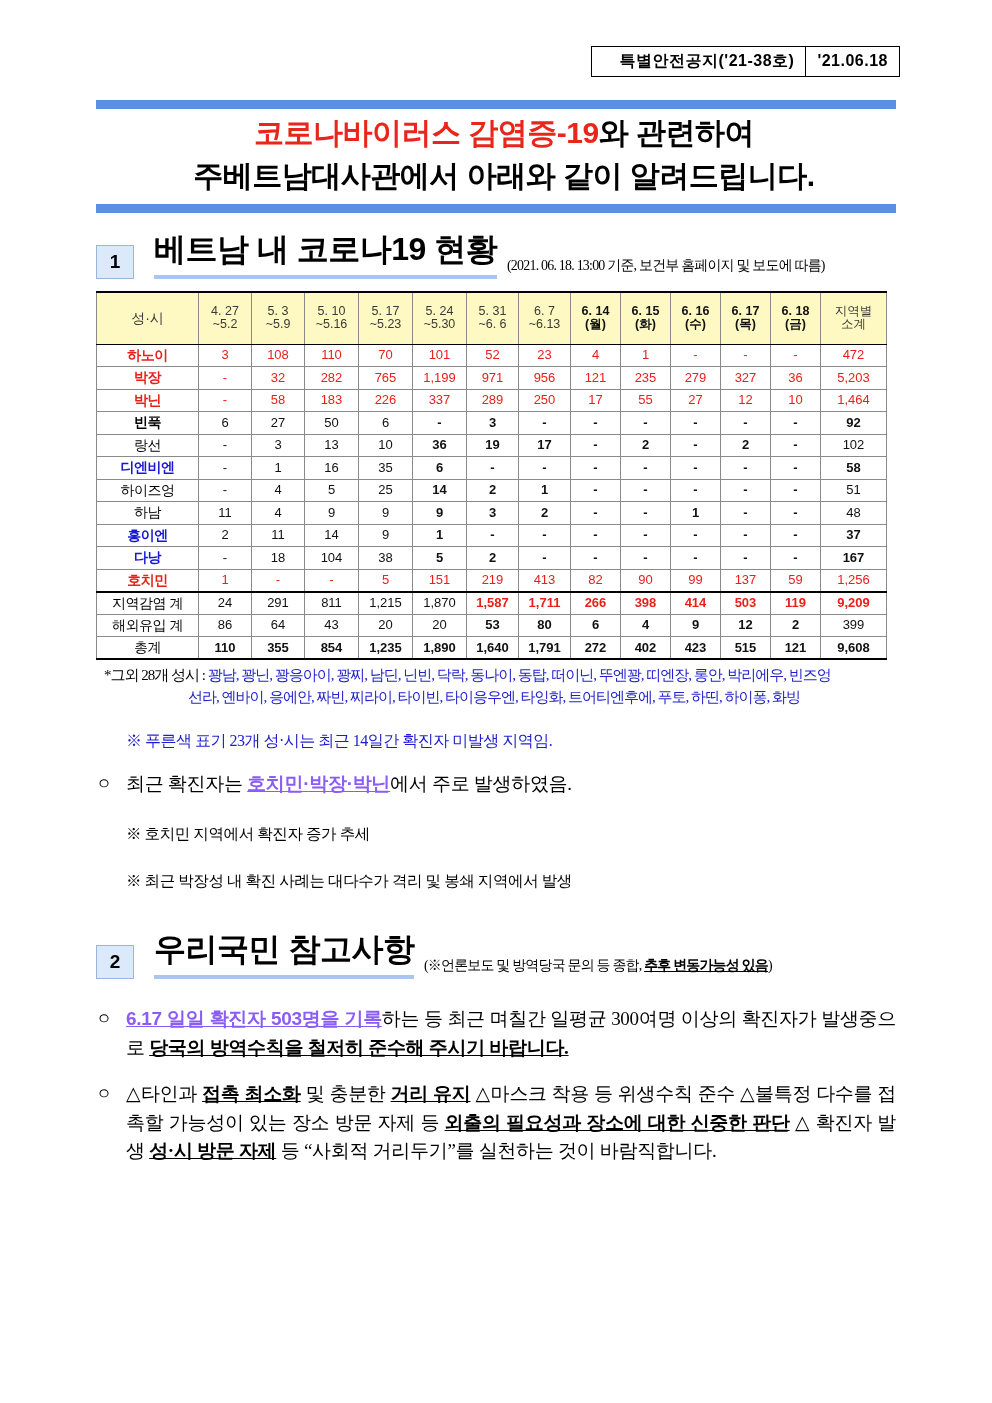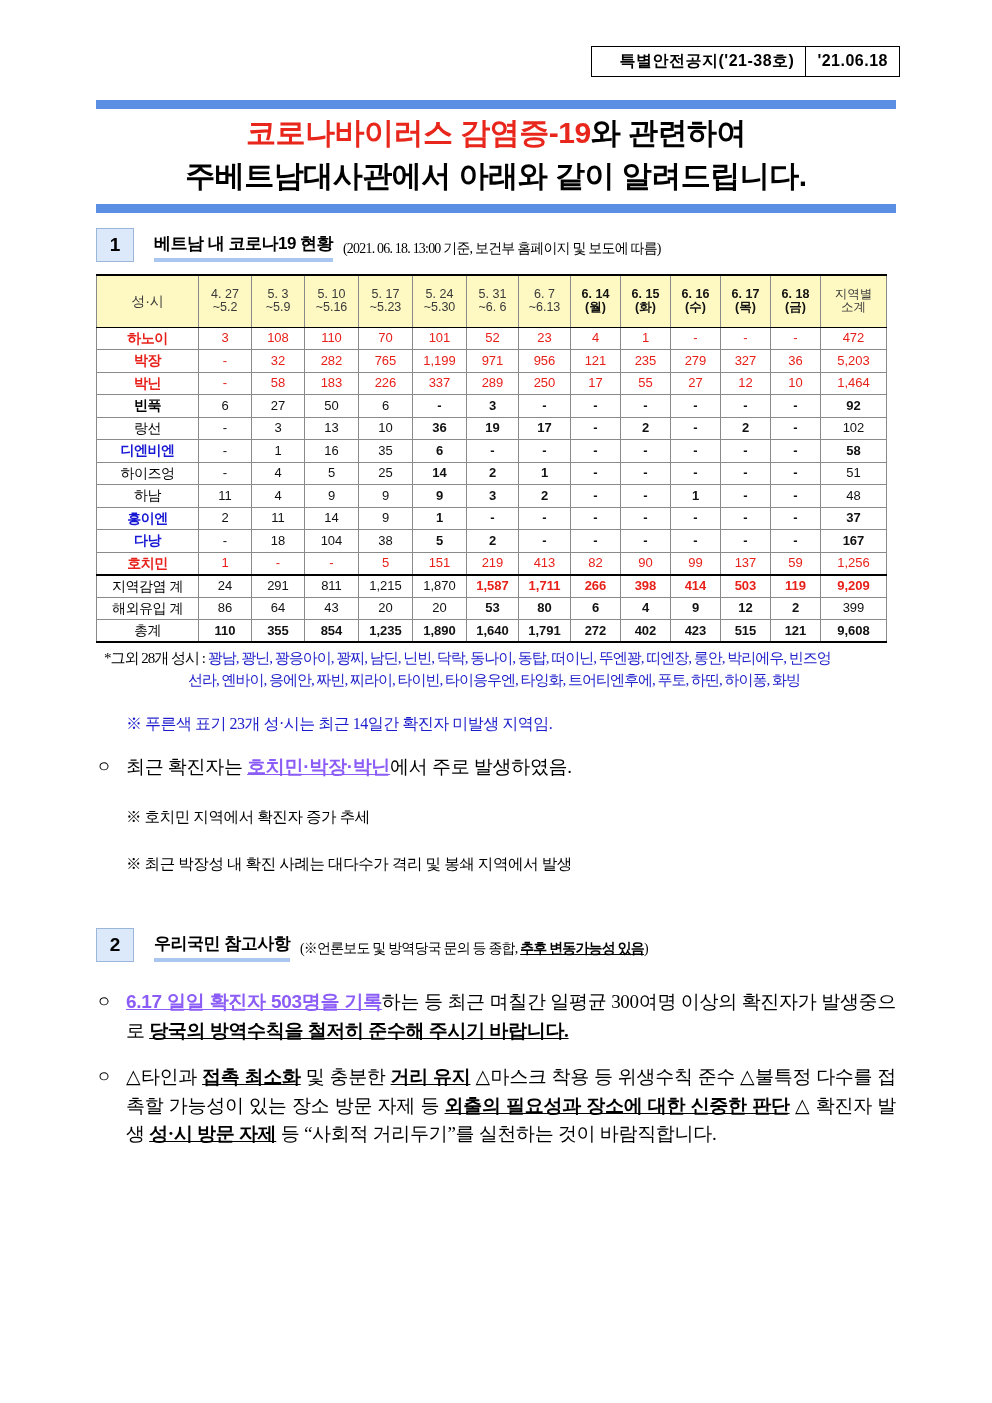--- a/index.html
+++ b/index.html
@@ -41,21 +41,21 @@
     width: 800px;
     height: 9px;
     background: #5b8fe3;
   }
   .rule-top { top: 100px; }
   .rule-bottom { top: 204px; }
 
   .title-block {
     position: absolute;
     top: 112px;
-    left: 96px;
+    left: 104px;
     width: 800px;
     text-align: center;
     font-family: "Liberation Sans", "DejaVu Sans", sans-serif;
     font-weight: bold;
     font-size: 30px;
     line-height: 1.42;
     letter-spacing: -0.5px;
   }
   .title-red { color: #e8261b; }
 
@@ -79,21 +79,21 @@
     font-weight: bold;
     font-size: 19px;
     display: flex;
     align-items: center;
     justify-content: center;
     flex: none;
   }
   .sec-title {
     font-family: "Liberation Sans", "DejaVu Sans", sans-serif;
     font-weight: bold;
-    font-size: 17px;
+    font-size: 32px;
     letter-spacing: -0.5px;
     margin-left: 20px;
     padding-bottom: 3px;
     border-bottom: 4px solid #a8c6ef;
     flex: none;
   }
   .sec-note {
     font-size: 14.5px;
     letter-spacing: -0.8px;
     margin-left: 10px;

